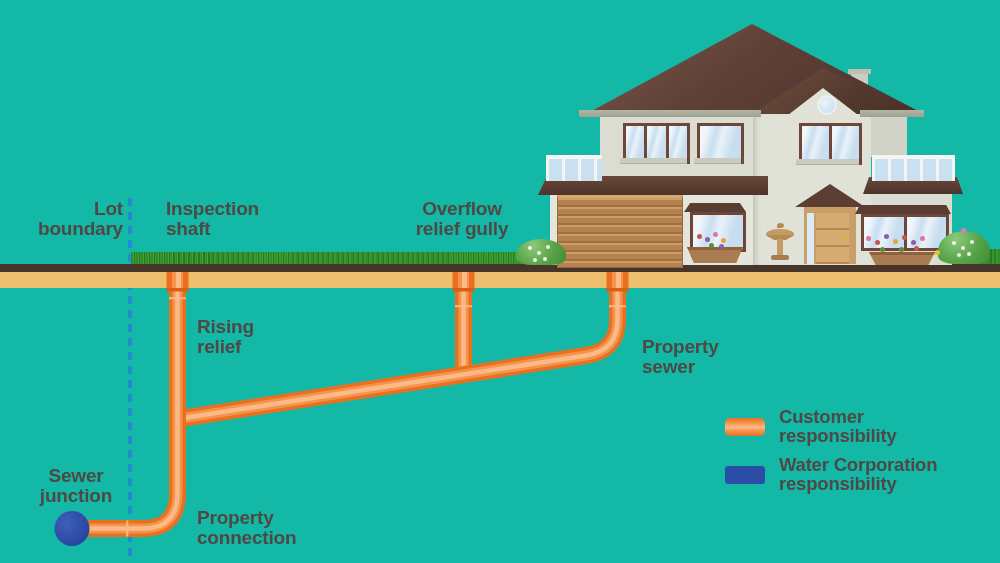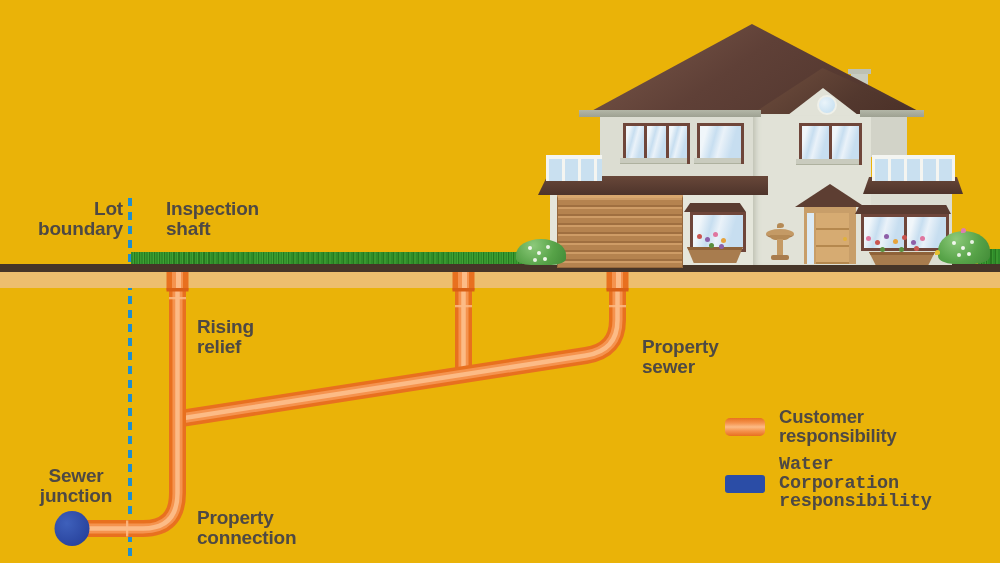--- a/index.html
+++ b/index.html
@@ -1,16 +1,16 @@
 <!DOCTYPE html>
 <html style="--pipe-dark: #E8701F; --pipe-mid: #F5934E; --pipe-light: #FCBB86; --pipe-darker: #D95F15; --water-blue: #2B4DA6; --boundary-blue: #1F8ED0; --soil-tan: #EDBE6E; --ground-line-brown: #463528; --grass-green: #2E8C2A; --label-text: #4E4944;"><head>
 <meta charset="utf-8">
 <style>
   html,body{margin:0;padding:0;background:#fff;}
-  .canvas{position:relative;width:1000px;height:563px;background:#eab308;overflow:hidden;
+  .canvas{position:relative;width:1000px;height:563px;background:#14b8a6;overflow:hidden;
           font-family:"Liberation Sans","DejaVu Sans",sans-serif;}
   .abs{position:absolute;}
 
   
   .boundary-line{left:128px;top:198px;width:4px;height:360px;
     background:repeating-linear-gradient(180deg,var(--boundary-blue) 0 8px,transparent 8px 14px);}
   .soil{left:0;top:272px;width:1000px;height:16px;background:var(--soil-tan);}
   .ground-line{left:0;top:264px;width:1000px;height:8px;background:var(--ground-line-brown);}
   .paving{left:560px;top:256px;width:415px;height:8px;background:#96785B;}
   .grass{background:repeating-linear-gradient(90deg,#2E8C2A 0 1.5px,#3FA335 1.5px 2.5px,#27781F 2.5px 3.5px,#39982F 3.5px 5px);}
@@ -24,21 +24,21 @@
   .co{fill:var(--pipe-dark);} .cm{fill:var(--pipe-mid);} .ci{fill:var(--pipe-light);}
   .cl{fill:var(--pipe-darker);} .seam{fill:var(--pipe-light);opacity:.85;}
 
   
   .label{position:absolute;font-weight:bold;font-size:19px;line-height:19.5px;
          color:var(--label-text);white-space:pre-line;letter-spacing:-0.2px;}
 
   
   .legend{left:725px;top:408px;width:237px;}
   .legend-row{display:flex;align-items:center;gap:14px;}
-  .legend-row + .legend-row{margin-top:11px;font-family:Liberation Mono, monospace;}
+  .legend-row + .legend-row{margin-top:11px;}
   .legend-label{font-weight:bold;font-size:18.5px;line-height:18.5px;color:var(--label-text);white-space:pre-line;letter-spacing:-0.2px;}
   .sw{width:40px;height:18px;flex:0 0 40px;}
   .sw-pipe{border-radius:5px;background:linear-gradient(180deg,var(--pipe-dark) 0%,var(--pipe-mid) 28%,var(--pipe-light) 50%,var(--pipe-mid) 72%,var(--pipe-dark) 100%);}
   .sw-blue{border-radius:3px;background:var(--water-blue);}
   .sw-ground{border-radius:2px;background:linear-gradient(180deg,var(--ground-line-brown) 0 4px,var(--soil-tan) 4px);}
 
   
   .wall{position:absolute;}
   .w-a{left:600px;top:115px;width:153px;height:62px;background:#DCDDD2;}
   .w-tower{left:753px;top:113px;width:118px;height:152px;background:#E1E2D7;box-shadow:inset 6px 0 6px -4px #b9bbae;}
@@ -229,20 +229,22 @@
       <div class="bush-dots" style="left:14px;top:10px;"></div>
     </div>
     <div class="butterfly bf-pink"></div>
     <div class="butterfly bf-yellow"></div>
   </div>
 
   <div class="label" style="left:0;width:123px;top:199px;text-align:right;">Lot
 boundary</div>
   <div class="label" style="left:166px;top:199px;">Inspection
 shaft</div>
+  <div class="label" style="left:382px;width:160px;top:199px;text-align:center;">Overflow
+relief gully</div>
   <div class="label" style="left:197px;top:317px;">Rising
 relief</div>
   <div class="label" style="left:642px;top:337px;">Property
 sewer</div>
   <div class="label" style="left:18px;width:116px;top:466px;text-align:center;">Sewer
 junction</div>
   <div class="label" style="left:197px;top:508px;">Property
 connection</div>
 
   <div class="abs legend">

